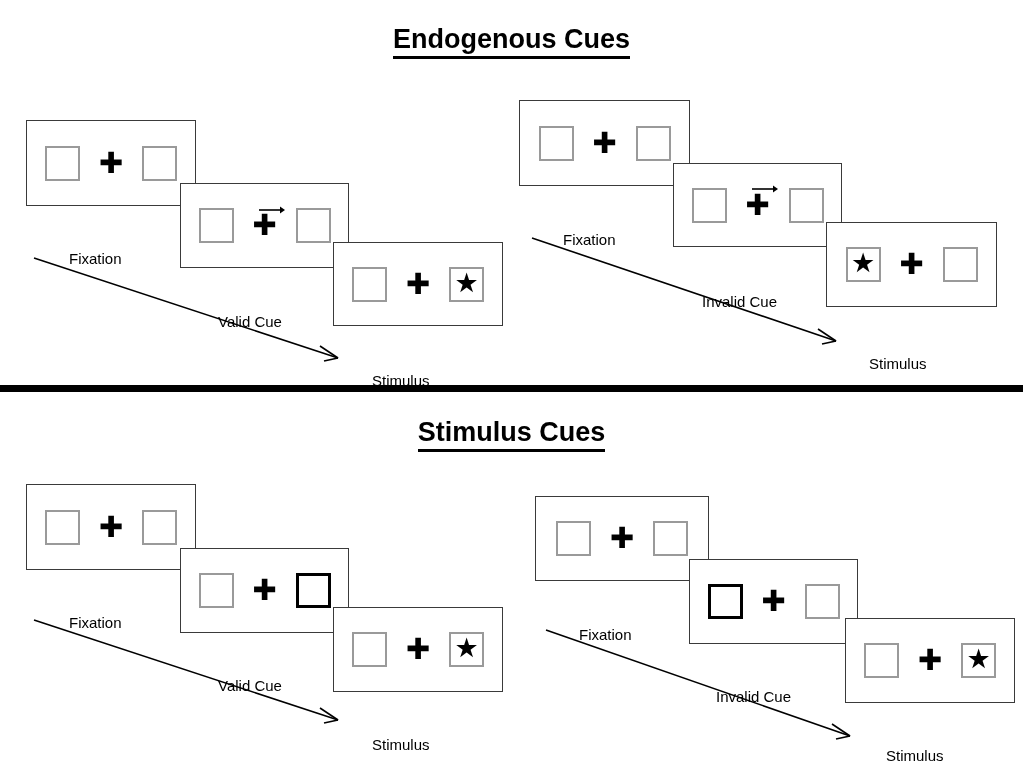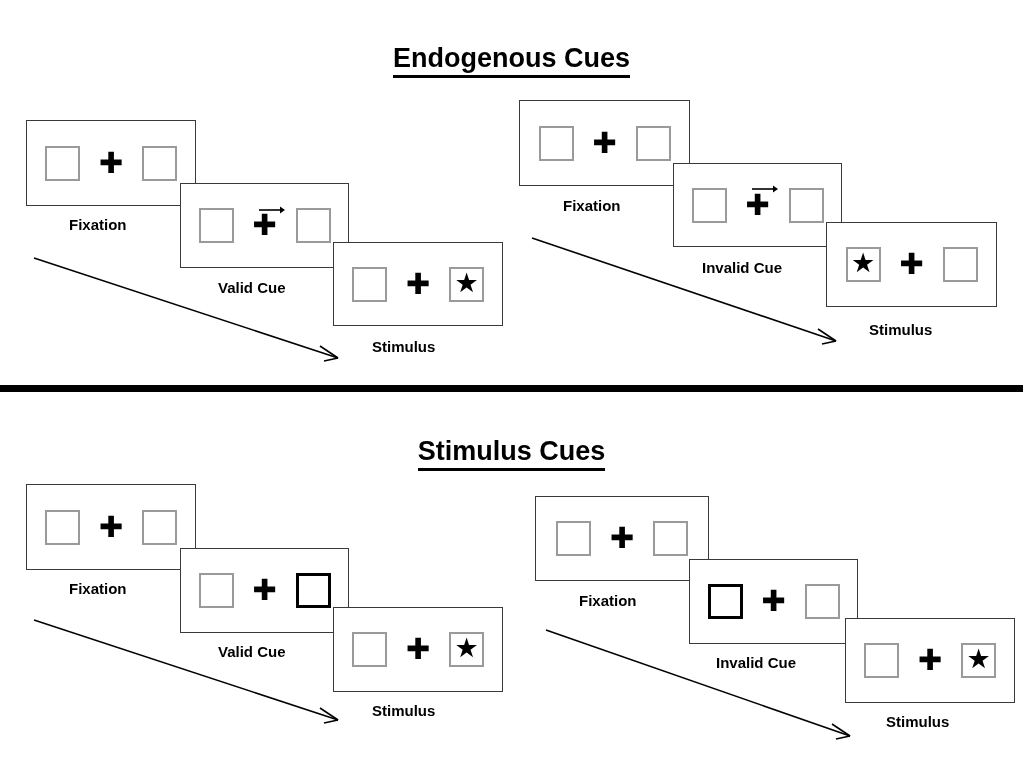--- a/index.html
+++ b/index.html
@@ -20,21 +20,20 @@
     text-align:center;
     font-size:27px;
     font-weight:bold;
     letter-spacing:0px;
     color:#000;
   }
   .section-title span{
     display:inline-block;
     border-bottom:3px solid #000;
     padding-bottom:1px;
-    margin-top:19px;
   }
   #title-endogenous{top:24px;}
   #title-exogenous{top:417px;}
 
   
   .divider{
     position:absolute;
     left:0px;top:385px;
     width:1023px;height:7px;
     background:#000;
@@ -98,24 +97,25 @@
     top:-3px;
     left:6px;
     width:28px;height:12px;
     display:block;
   }
 
   
   .stage-label{
     position:absolute;
     font-size:15px;
-    font-weight:bold;
+    font-weight:normal;
     color:#000;
     white-space:nowrap;
     z-index:3;
+    margin-top:34px;
   }
 
   
   .timeline{
     position:absolute;
     z-index:1;
     overflow:visible;
   }
 </style>
 </head>

